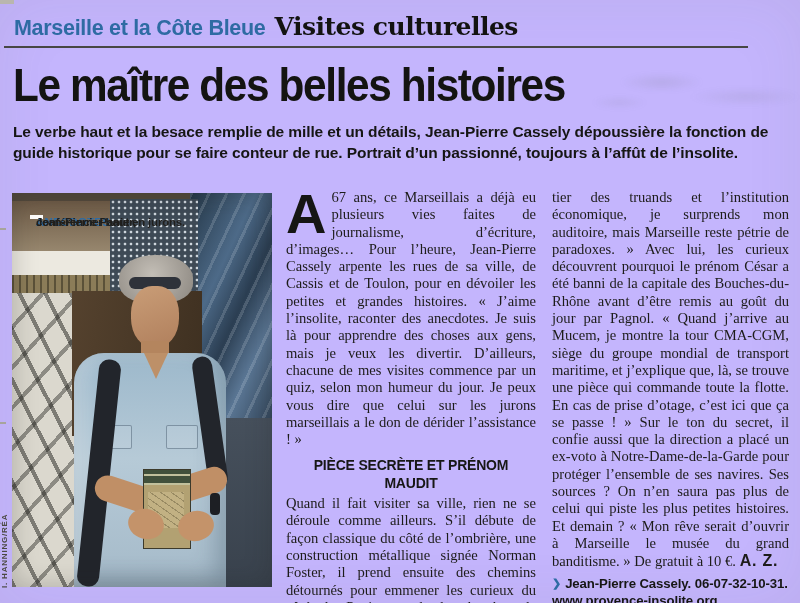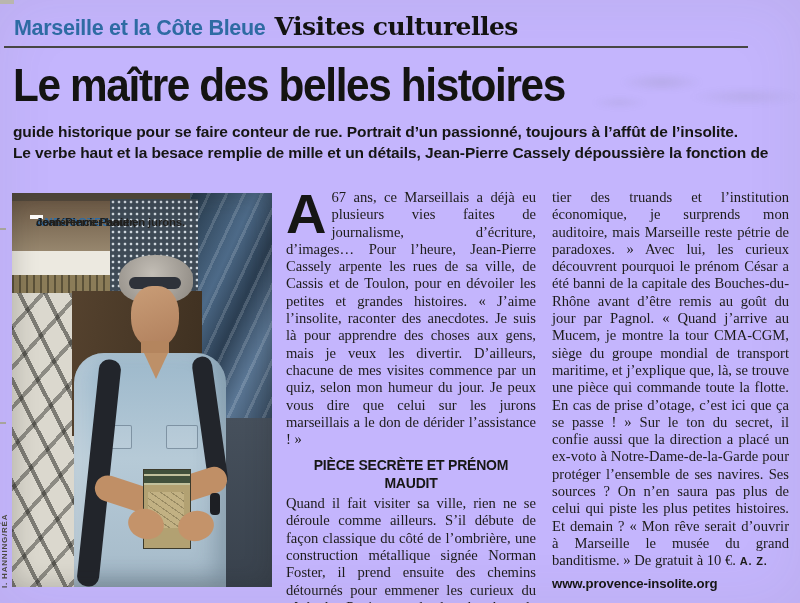--- a/index.html
+++ b/index.html
@@ -123,21 +123,21 @@
   .col{font-family:"Liberation Serif",serif;font-size:14.6px;line-height:17.3px;text-align:justify;color:#1d1c1a;}
   .col1{width:250px;} .col2{width:237px;}
   .dropcap{
     float:left;font-family:"Liberation Sans",sans-serif;font-weight:700;
     font-size:56px;line-height:46px;padding:2px 7px 0 0;letter-spacing:-2px;color:#161614;
   }
   .subhead{
     font-family:"Liberation Sans",sans-serif;font-weight:700;font-size:14px;
     letter-spacing:-.2px;margin:9px 0 3px;text-align:center;color:#171715;
   }
-  .byline{font-family:"Liberation Sans",sans-serif;font-weight:700;font-size:11px;letter-spacing:.8px;}
+  .byline{font-family:"Liberation Sans",sans-serif;font-weight:700;font-size:16px;letter-spacing:.8px;}
   .contact{margin-top:4px;font-family:"Liberation Sans",sans-serif;font-weight:700;
     font-size:13.2px;line-height:17.5px;text-align:left;letter-spacing:-.1px;color:#171715;}
   .contact .arrow{color:var(--accent-blue);font-size:11px;margin-right:4px;vertical-align:1px;}
 </style>
 </head>
 <body>
 
 <div id="page">
 
   <div class="corner-mark"></div>
@@ -145,22 +145,22 @@
   <div class="edge-tick" style="top:422px"></div>
   <div class="showthrough"></div>
 
   <div class="kicker">
     <span class="section">Marseille et la Côte Bleue</span><span class="rubric">Visites culturelles</span>
   </div>
   <div class="kicker-rule"></div>
 
   <h1 class="headline">Le maître des belles histoires</h1>
   <div class="standfirst">
+    <div>Le verbe haut et la besace remplie de mille et un détails, Jean-Pierre Cassely dépoussière la fonction de</div>
     <div>guide historique pour se faire conteur de rue. Portrait d’un passionné, toujours à l’affût de l’insolite.</div>
-    <div>Le verbe haut et la besace remplie de mille et un détails, Jean-Pierre Cassely dépoussière la fonction de</div>
   </div>
 
   <div class="photo">
     <div class="ph-topstrip"></div>
     <div class="ph-glass"></div>
     <div class="ph-leftwall"></div>
     <div class="ph-leftsky"></div>
     <div class="ph-shrub"></div>
     <div class="ph-pavement"></div>
     <div class="ph-lattice"></div>
@@ -204,18 +204,21 @@
       </p>
       <div class="subhead">PIÈCE SECRÈTE ET PRÉNOM MAUDIT</div>
       <p style="margin:0">Quand il fait visiter sa ville, rien ne se déroule comme ailleurs. S’il débute de façon classique du côté de l’ombrière, une construction métallique signée Norman Foster, il prend ensuite des chemins détournés pour emmener les curieux du côté du Panier et de la chambre de commerce. « Entre le quar-</p>
     </div>
     <div class="col col2">
       <p style="margin:0">
         <span>tier des truands et l’institution économique, je surprends mon auditoire, mais Marseille reste pétrie de paradoxes. » Avec lui, les curieux découvrent pourquoi le prénom César a été banni de la capitale des Bouches-du-Rhône avant d’être remis au goût du jour par Pagnol. « Quand j’arrive au Mucem, je montre la tour CMA-CGM, siège du groupe mondial de transport maritime, et j’explique que, là, se trouve une pièce qui commande toute la flotte. En cas de prise d’otage, c’est ici que ça se passe ! » Sur le ton du secret, il confie aussi que la direction a placé un ex-voto à Notre-Dame-de-la-Garde pour protéger l’ensemble de ses navires. Ses sources ? On n’en saura pas plus de celui qui piste les plus petites histoires. Et demain ? « Mon rêve serait d’ouvrir à Marseille le musée du grand banditisme. » De gratuit à 10 €.</span>
         <span class="byline">A. Z.</span>
       </p>
       <div class="contact">
+        <div>
+          <span class="arrow">❯</span><span>Jean-Pierre Cassely. 06-07-32-10-31.</span>
+        </div>
         <div>www.provence-insolite.org</div>
       </div>
     </div>
   </div>
 
 </div>
 
 </body></html>

